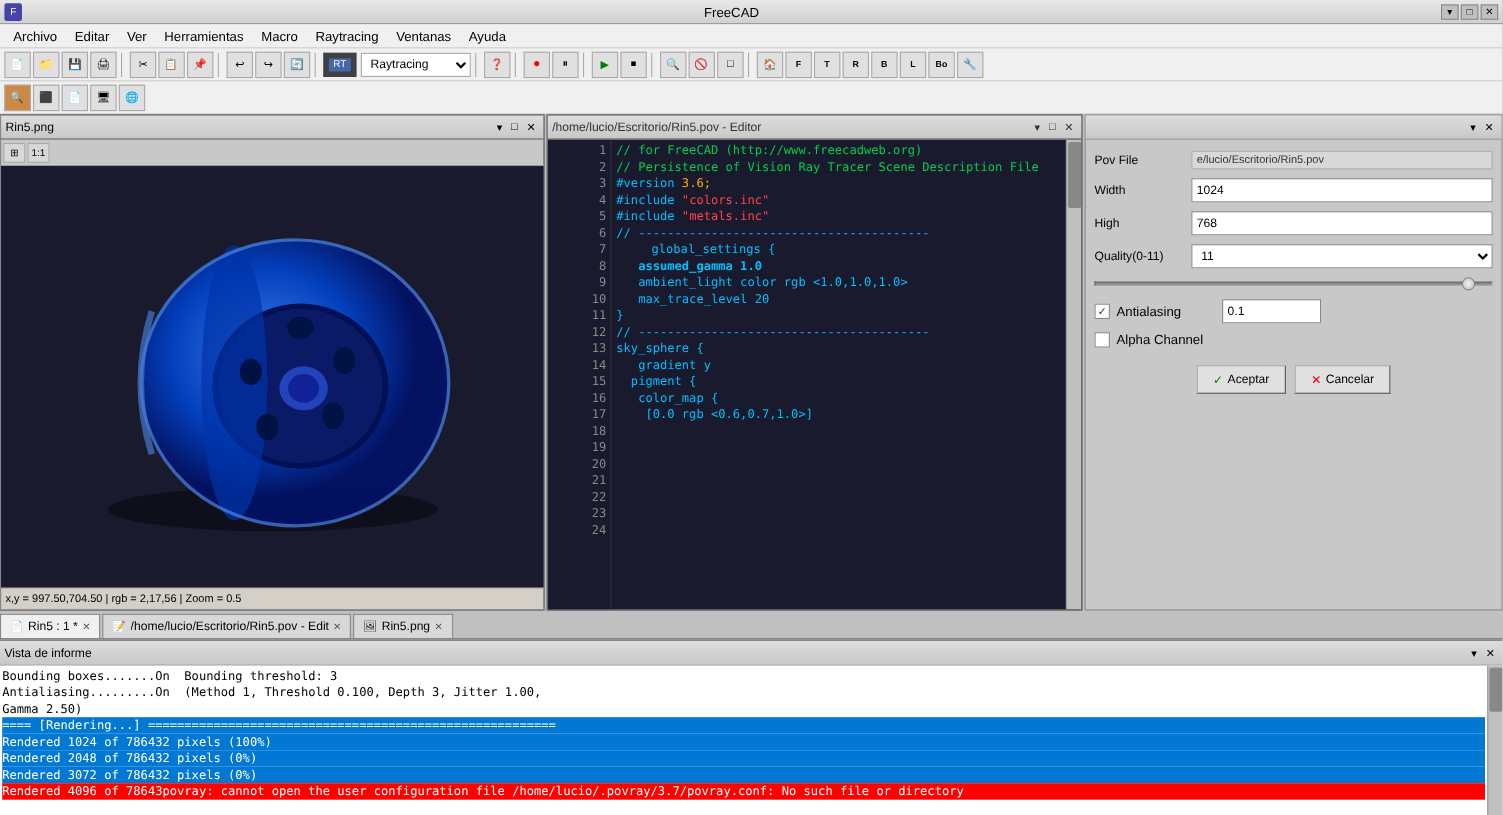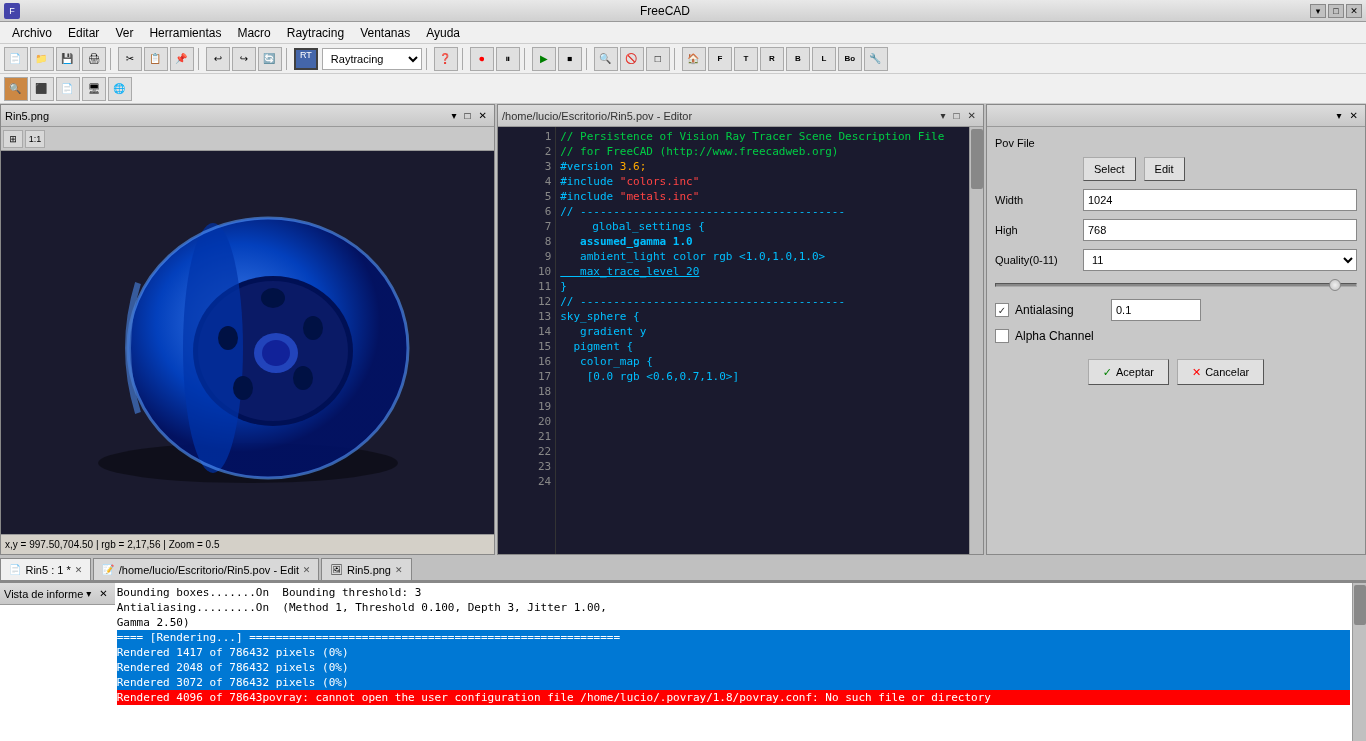--- a/index.html
+++ b/index.html
@@ -342,21 +342,21 @@
     }
     .tab.active { background: #f0f0f0; }
     .tab-close { font-size: 9px; cursor: pointer; color: #555; }
 
     
     .log-panel {
       height: 160px;
       background: white;
       border-top: 2px solid #888;
       display: flex;
-      flex-direction: row;
+      flex-direction: column;
     }
     .log-title-bar {
       background: linear-gradient(to bottom, #ddd, #c8c8c8);
       height: 22px;
       display: flex;
       align-items: center;
       justify-content: space-between;
       padding: 0 4px;
       border-bottom: 1px solid #999;
     }
@@ -403,21 +403,21 @@
   <div class="tb-btn">🖨</div>
   <div class="tb-separator"></div>
   <div class="tb-btn">✂</div>
   <div class="tb-btn">📋</div>
   <div class="tb-btn">📌</div>
   <div class="tb-separator"></div>
   <div class="tb-btn">↩</div>
   <div class="tb-btn">↪</div>
   <div class="tb-btn">🔄</div>
   <div class="tb-separator"></div>
-  <div style="display:flex;align-items:flex-start;background:#4466aa;padding:0 4px;height:22px;border:2px solid #404040;margin-right:2px;">
+  <div style="display:flex;align-items:flex-start;background:#4466aa;padding:0 4px;height:22px;border:5px solid #404040;margin-right:2px;">
     <span style="color:white;font-size:9px;">RT</span>
   </div>
   <select class="tb-dropdown">
     <option>Raytracing</option>
   </select>
   <div class="tb-separator"></div>
   <div class="tb-btn">❓</div>
   <div class="tb-separator"></div>
   <div class="tb-btn" style="color:red;">⏺</div>
   <div class="tb-btn">⏸</div>
@@ -536,34 +536,34 @@
           <div style="line-height: 15px;">17</div>
           <div style="line-height: 15px;">18</div>
           <div style="line-height: 15px;">19</div>
           <div style="line-height: 15px;">20</div>
           <div style="line-height: 15px;">21</div>
           <div style="line-height: 15px;">22</div>
           <div style="line-height: 15px;">23</div>
           <div style="line-height: 15px;">24</div>
         </div>
       <div class="code-content" id="code-area">
+          <div class="code-line c-green" style="color: rgb(0, 204, 68);">// for FreeCAD (http://www.freecadweb.org)</div>
           <div class="code-line c-green" style="color: rgb(0, 204, 68);">// Persistence of Vision Ray Tracer Scene Description File</div>
-          <div class="code-line c-green" style="color: rgb(0, 204, 68);">// for FreeCAD (http://www.freecadweb.org)</div>
           <div class="code-line c-cyan" style="color: rgb(0, 191, 255);"></div>
           <div class="code-line c-cyan"><span style="color:#00bfff">#version </span><span style="color:#ffaa00">3.6;</span></div>
           <div class="code-line c-cyan" style="color: rgb(0, 191, 255);"></div>
           <div class="code-line c-cyan"><span style="color:#00bfff">#include </span><span style="color:#ff4444">"colors.inc"</span></div>
           <div class="code-line c-cyan"><span style="color:#00bfff">#include </span><span style="color:#ff4444">"metals.inc"</span></div>
           <div class="code-line c-cyan" style="color: rgb(0, 191, 255);"></div>
           <div class="code-line c-cyan" style="color: rgb(0, 191, 255);">// ----------------------------------------</div>
           <div class="code-line c-cyan" style="color: rgb(0, 191, 255);"></div>
           <div class="code-line c-cyan" style="color: rgb(0, 191, 255); margin-left: 32px;">global_settings {</div>
           <div class="code-line c-cyan" style="color: rgb(0, 191, 255); font-weight: bold;">   assumed_gamma 1.0</div>
           <div class="code-line c-cyan" style="color: rgb(0, 191, 255);">   ambient_light color rgb &lt;1.0,1.0,1.0&gt;</div>
-          <div class="code-line c-cyan" style="color: rgb(0, 191, 255); text-decoration: underline;">   max_trace_level 20</div>
+          <div class="code-line c-cyan" style="color: rgb(0, 191, 255);">   max_trace_level 20</div>
           <div class="code-line c-cyan" style="color: rgb(0, 191, 255);">}</div>
           <div class="code-line c-cyan" style="color: rgb(0, 191, 255);"></div>
           <div class="code-line c-cyan" style="color: rgb(0, 191, 255);">// ----------------------------------------</div>
           <div class="code-line c-cyan" style="color: rgb(0, 191, 255);"></div>
           <div class="code-line c-cyan" style="color: rgb(0, 191, 255);"></div>
           <div class="code-line c-cyan" style="color: rgb(0, 191, 255);">sky_sphere {</div>
           <div class="code-line c-cyan" style="color: rgb(0, 191, 255);">   gradient y</div>
           <div class="code-line c-cyan" style="color: rgb(0, 191, 255);">  pigment {</div>
           <div class="code-line c-cyan" style="color: rgb(0, 191, 255);">   color_map {</div>
           <div class="code-line c-cyan" style="color: rgb(0, 191, 255);">    [0.0 rgb &lt;0.6,0.7,1.0&gt;]</div>
@@ -579,27 +579,23 @@
       <span style="font-size:11px;"></span>
       <div style="display:flex;gap:2px;">
         <span class="panel-btn">▾</span>
         <span class="panel-btn">✕</span>
       </div>
     </div>
     <div class="settings-body">
 
       <div class="settings-row">
         <span class="settings-label">Pov File</span>
-      </div>
-
-      <div class="settings-row">
-        <span class="settings-label"></span>
-        <button class="settings-btn">Select</button>
-        <button class="settings-btn">Edit</button>
-      </div>
+        <div class="pov-path">e/lucio/Escritorio/Rin5.pov</div>
+      </div>
+
 
       <div class="settings-row">
         <span class="settings-label">Width</span>
         <input class="settings-input" type="text" id="width-input" value="1024" style="">
       </div>
 
       <div class="settings-row">
         <span class="settings-label">High</span>
         <input class="settings-input" type="text" id="high-input" value="768" style="">
       </div>
@@ -669,22 +665,22 @@
       <span class="panel-btn">▾</span>
       <span class="panel-btn">✕</span>
     </div>
   </div>
   <div style="display:flex;flex:1;overflow:hidden;">
     <div class="log-content" id="log-content" style="flex: 1 1 0%; overflow: hidden; position: relative;">
         <div class="log-line">Bounding boxes.......On  Bounding threshold: 3</div>
         <div class="log-line">Antialiasing.........On  (Method 1, Threshold 0.100, Depth 3, Jitter 1.00,</div>
         <div class="log-line">Gamma 2.50)</div>
         <div class="log-line highlighted">==== [Rendering...] ========================================================</div>
-        <div class="log-line highlighted">Rendered 1417 of 786432 pixels (0%)</div>
+        <div class="log-line highlighted">Rendered 1024 of 786432 pixels (100%)</div>
         <div class="log-line highlighted">Rendered 2048 of 786432 pixels (0%)</div>
         <div class="log-line highlighted">Rendered 3072 of 786432 pixels (0%)</div>
-        <div class="log-line error">Rendered 4096 of 78643povray: cannot open the user configuration file /home/lucio/.povray/1.8/povray.conf: No such file or directory</div>
+        <div class="log-line error">Rendered 4096 of 78643povray: cannot open the user configuration file /home/lucio/.povray/3.7/povray.conf: No such file or directory</div>
       </div>
     <div style="width:14px;background:#c0c0c0;border-left:1px solid #999;">
       <div style="background:#888;width:12px;height:40px;margin:2px auto;border-radius:2px;"></div>
     </div>
   </div>
 </div>
 
 </body></html>

